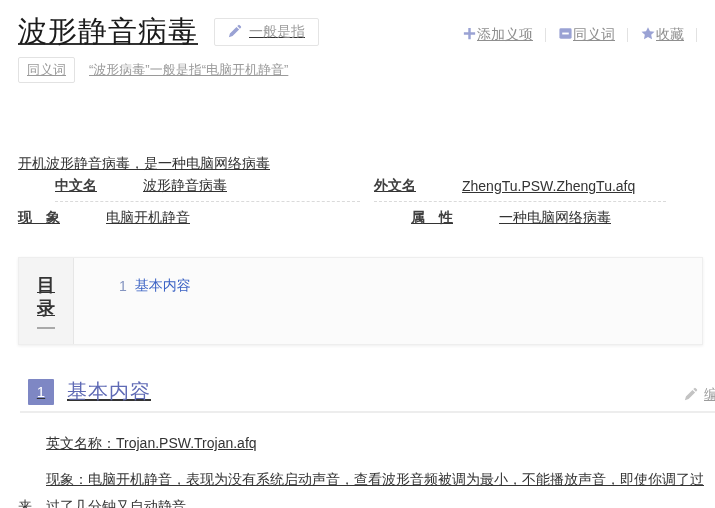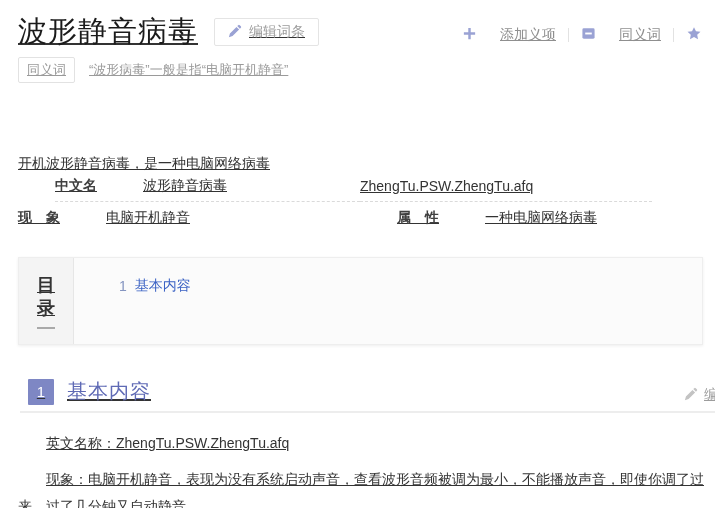--- a/index.html
+++ b/index.html
@@ -21,32 +21,32 @@
     border: 1px solid #e4e4e4; border-radius: 2px;
     padding: 4px 13px; font-size: 14px; color: #9c9c9c;
     background: #fff; cursor: pointer; white-space: nowrap;
   }
 
   
   .top-actions {
     top: 26px; left: 462px; display: flex; align-items: center;
     font-size: 14px; color: #8f8f8f; white-space: nowrap;
   }
-  .action-item { display: inline-flex; align-items: center; gap: 23px; cursor: pointer; }
+  .action-item { display: inline-flex; align-items: center; gap: 0; cursor: pointer; }
   .action-sep { width: 1px; height: 14px; background: #e2e2e2; margin: 0 12px; }
 
   
   .synonym-row { top: 57px; left: 18px; display: flex; align-items: center; gap: 14px; font-size: 13px; color: #9a9a9a; }
   .syn-tag { border: 1px solid #e2e2e2; border-radius: 2px; padding: 3px 8px; color: #9a9a9a; background: #fff; }
 
   
   .summary { top: 107px; left: 18px; font-size: 14px; color: #333; margin-top: 48px; }
 
   
-  .infobox { top: 170px; left: 18px; width: 685px; display: grid; grid-template-columns: 342px 292px; }
+  .infobox { top: 170px; left: 18px; width: 685px; display: grid; grid-template-columns: 342px 292px; column-gap: 14px; }
   .info-cell { display: flex; align-items: center; height: 32px; }
   .info-cell.col1 { margin-left: 37px; }
   .info-cell.dashed { border-bottom: 1px dashed #dadada; }
   .info-label { width: 88px; flex: none; font-weight: bold; color: #404040; font-size: 14px; }
   .info-value { font-size: 14px; color: #333; }
 
   
   .toc-box {
     top: 257px; left: 18px; width: 685px; height: 88px;
     background: #fbfbfb; border: 1px solid #eeeeee;
@@ -86,21 +86,21 @@
 <body>
 
 <div class="abs title-row">
   <h1 class="entry-title">波形静音病毒</h1>
   <button class="edit-entry-btn">
     <span class="icon-svg">
       <svg width="14" height="14" viewBox="0 0 16 16">
           <path fill="#9aa2d4" d="M11.7 1.3a1.2 1.2 0 0 1 1.7 0l1.3 1.3a1.2 1.2 0 0 1 0 1.7l-1.1 1.1-3-3 1.1-1.1zM9.7 3.3l3 3L5.2 13.8 1 15l1.2-4.2 7.5-7.5z"></path>
         </svg>
     </span>
-    <span>编辑词条</span>
+    <span>一般是指</span>
   </button>
 </div>
 
 <div class="abs top-actions">
   <span class="action-item">
     <span class="icon-svg">
       <svg width="15" height="15" viewBox="0 0 16 16">
           <path fill="#9aa2d4" d="M6.7 2h2.6v4.7H14v2.6H9.3V14H6.7V9.3H2V6.7h4.7z"></path>
         </svg>
     </span>
@@ -135,20 +135,21 @@
 </div>
 
 <div class="abs summary">开机波形静音病毒，是一种电脑网络病毒</div>
 
 <div class="abs infobox">
   <div class="info-cell col1 dashed">
     <span class="info-label">中文名</span>
     <span class="info-value">波形静音病毒</span>
   </div>
   <div class="info-cell dashed">
+    <span class="info-label">外文名</span>
     <span class="info-value">ZhengTu.PSW.ZhengTu.afq</span>
   </div>
   <div class="info-cell">
     <span class="info-label">现　象</span>
     <span class="info-value">电脑开机静音</span>
   </div>
   <div class="info-cell col1">
     <span class="info-label">属　性</span>
     <span class="info-value">一种电脑网络病毒</span>
   </div>
@@ -175,14 +176,14 @@
 <div class="abs section-edit">
   <span class="icon-svg">
     <svg width="14" height="14" viewBox="0 0 16 16">
         <path fill="#c3c3c3" d="M11.7 1.3a1.2 1.2 0 0 1 1.7 0l1.3 1.3a1.2 1.2 0 0 1 0 1.7l-1.1 1.1-3-3 1.1-1.1zM9.7 3.3l3 3L5.2 13.8 1 15l1.2-4.2 7.5-7.5z"></path>
       </svg>
   </span>
   <span>编辑</span>
 </div>
 <div class="abs section-divider"></div>
 
-<p class="abs para para-1">英文名称：ZhengTu.PSW.ZhengTu.afq</p>
+<p class="abs para para-1">英文名称：Trojan.PSW.Trojan.afq</p>
 <p class="abs para para-2">现象：电脑开机静音，表现为没有系统启动声音，查看波形音频被调为最小，不能播放声音，即使你调了过来，过了几分钟又自动静音。</p>
 
 </body></html>

